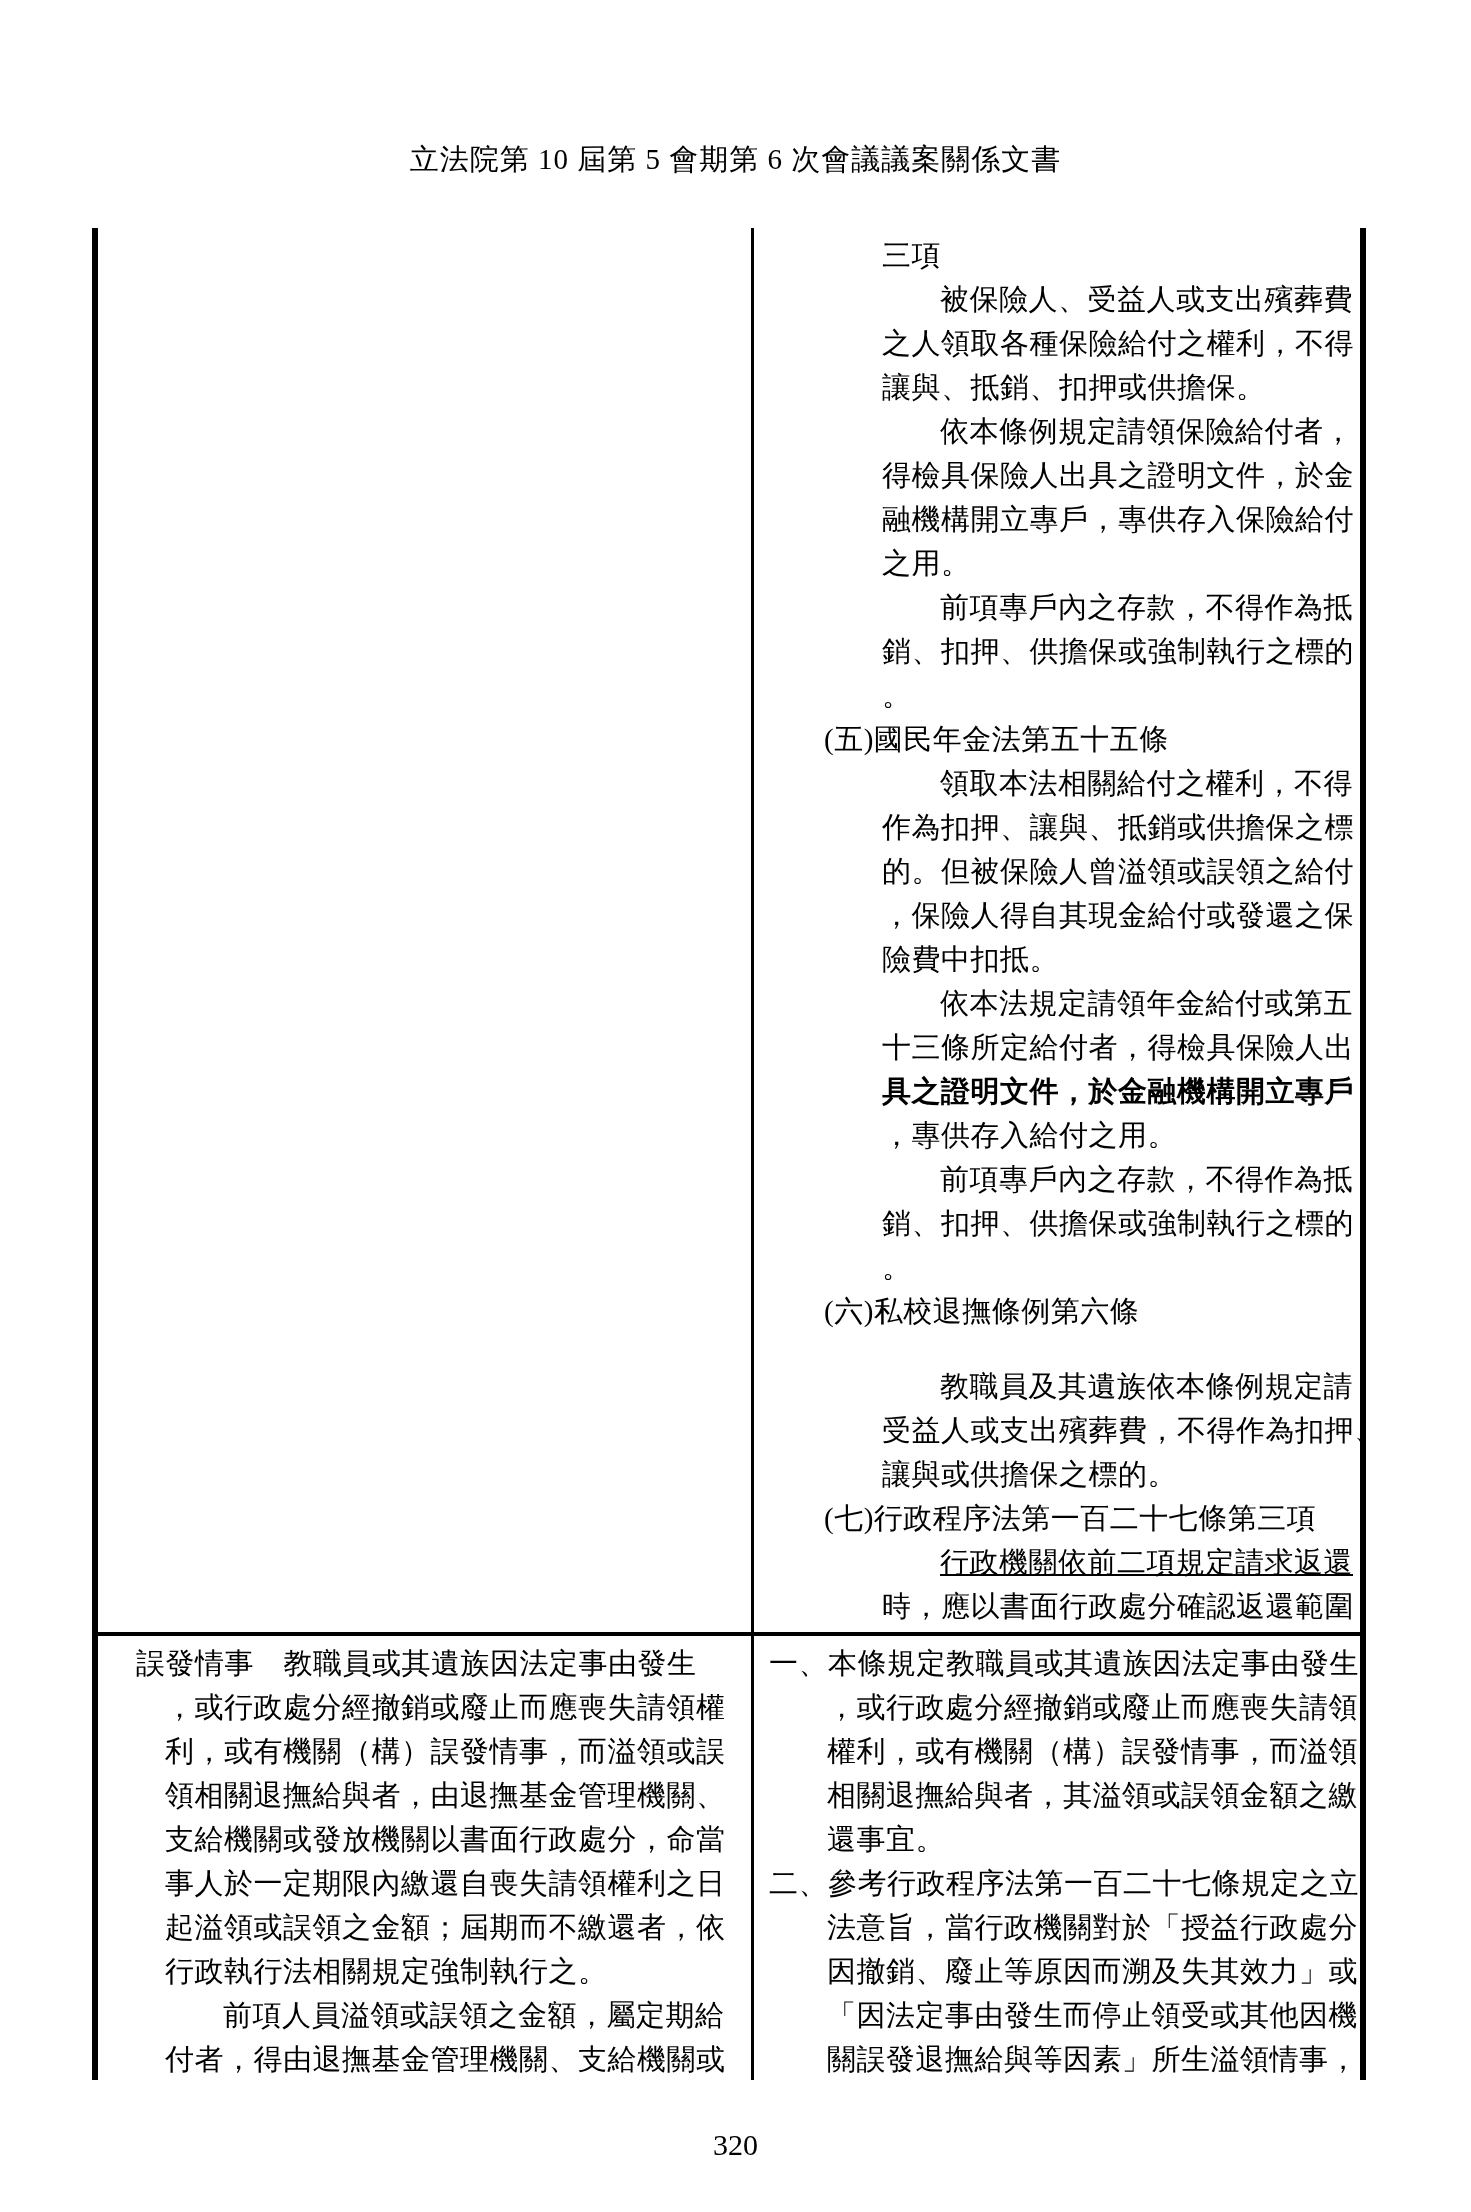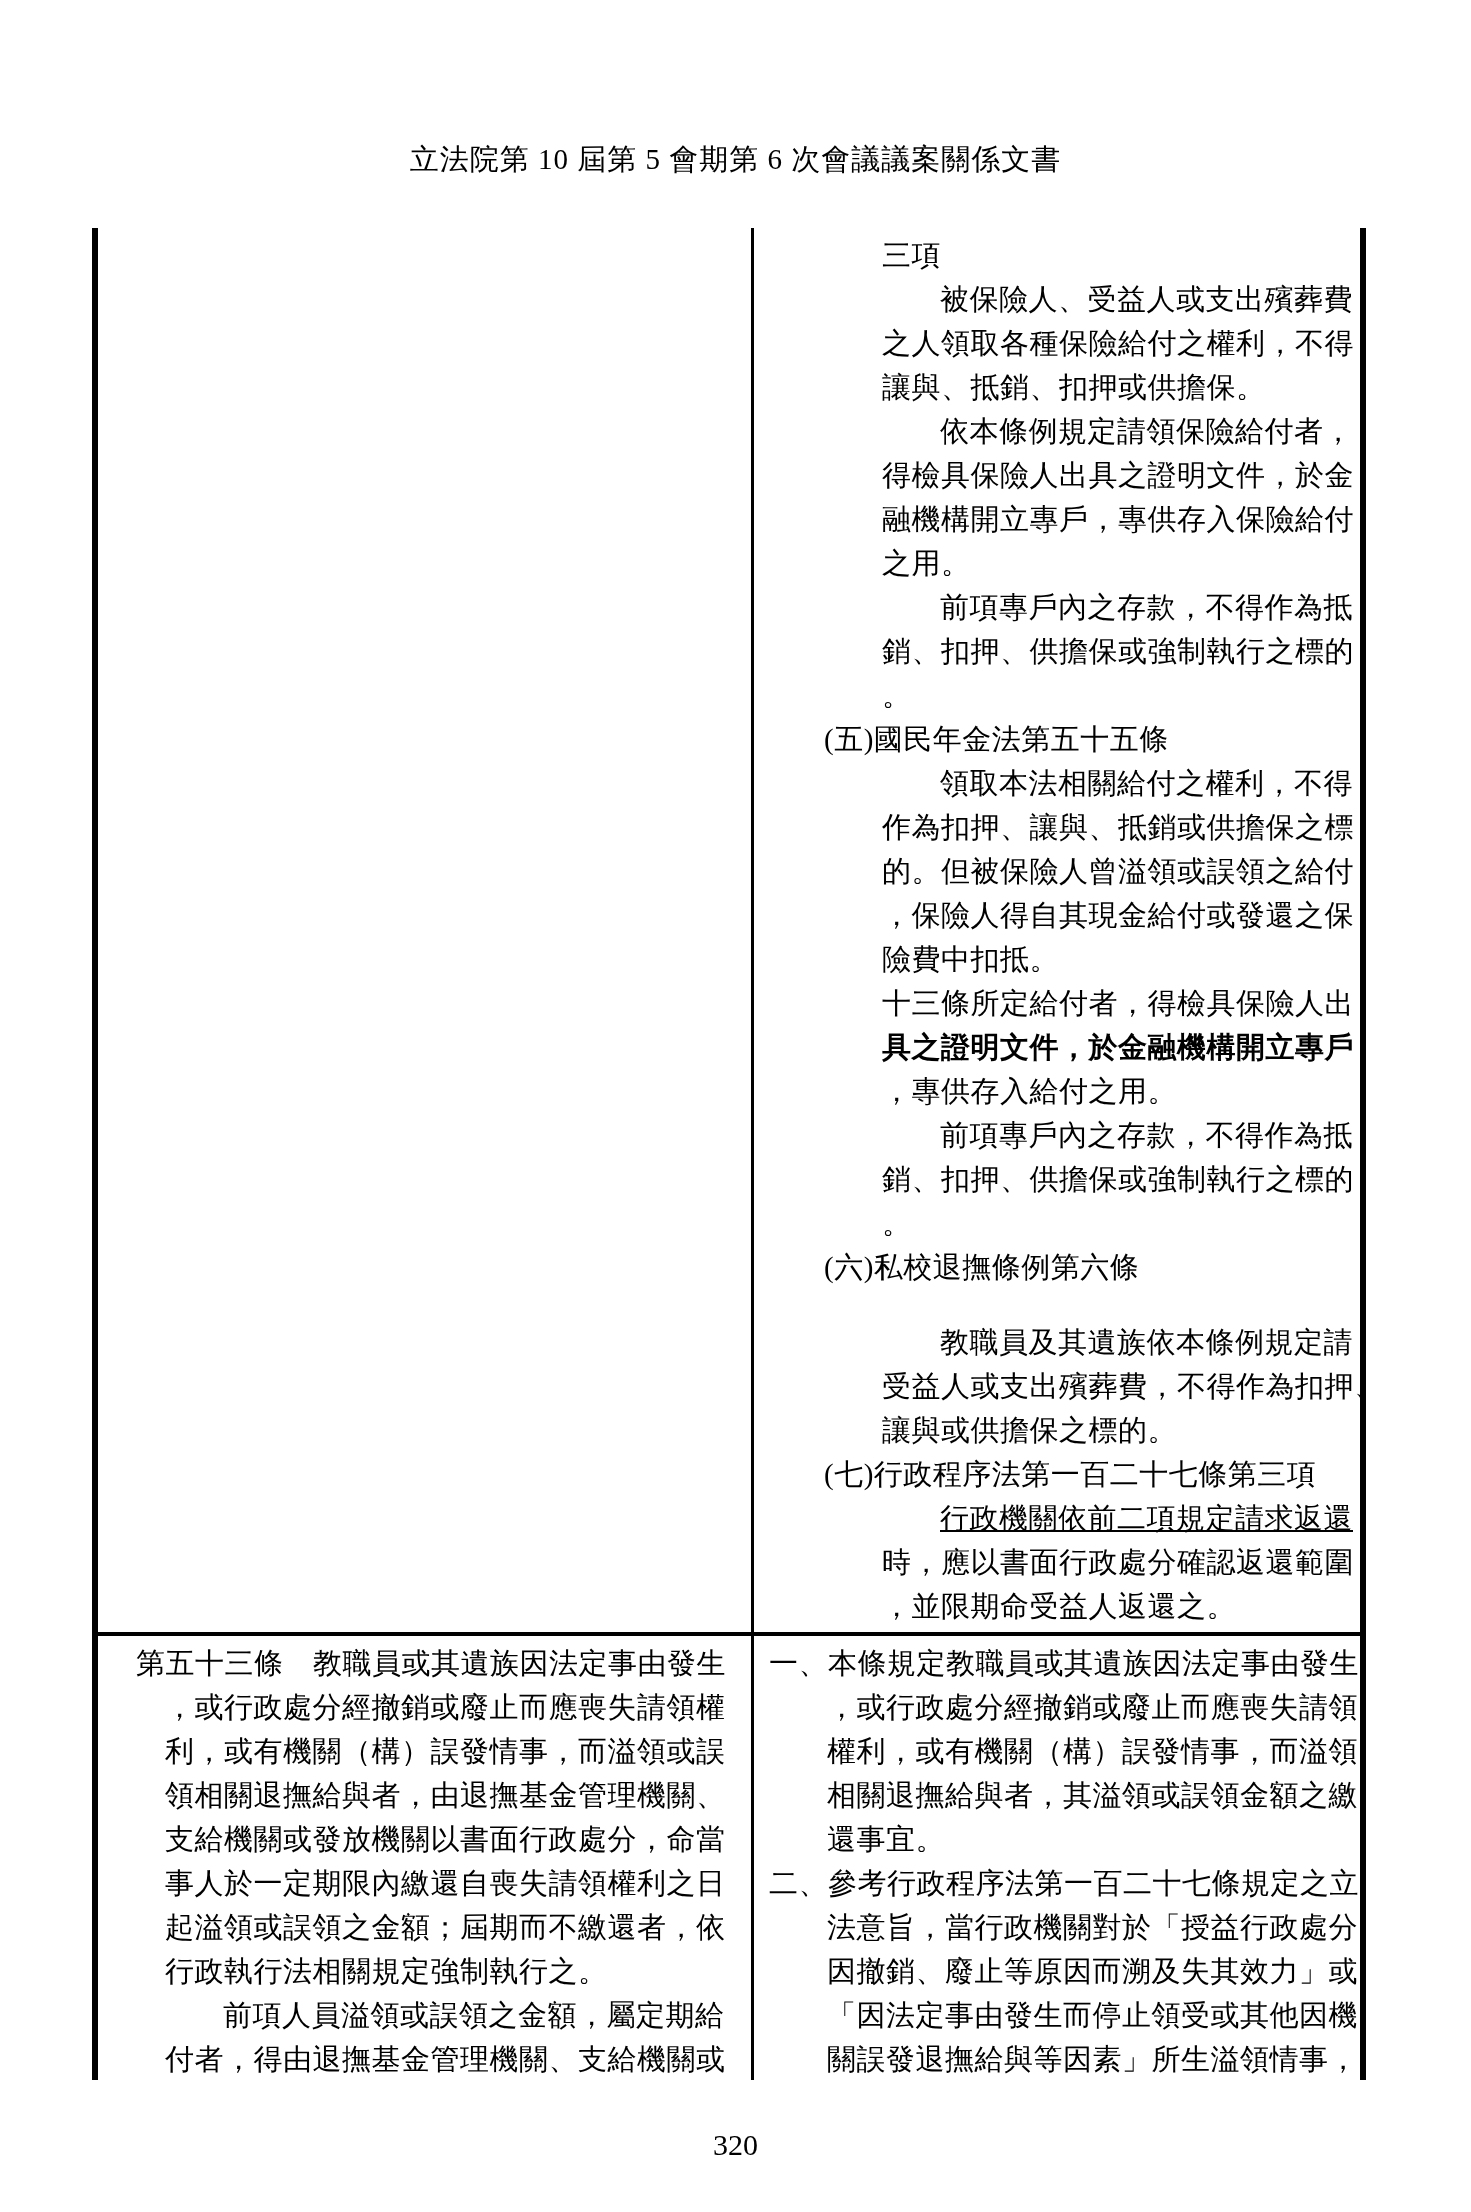--- a/index.html
+++ b/index.html
@@ -106,41 +106,42 @@
             <div class="line" style="padding-left: 2em;">之用。</div>
             <div class="line" style="padding-left: 4em;">前項專戶內之存款，不得作為抵</div>
             <div class="line" style="padding-left: 2em;">銷、扣押、供擔保或強制執行之標的</div>
             <div class="line" style="padding-left: 2em;">。</div>
             <div class="line" style="padding-left: 0em;">(五)國民年金法第五十五條</div>
             <div class="line" style="padding-left: 4em;">領取本法相關給付之權利，不得</div>
             <div class="line" style="padding-left: 2em;">作為扣押、讓與、抵銷或供擔保之標</div>
             <div class="line" style="padding-left: 2em;">的。但被保險人曾溢領或誤領之給付</div>
             <div class="line" style="padding-left: 2em;">，保險人得自其現金給付或發還之保</div>
             <div class="line" style="padding-left: 2em;">險費中扣抵。</div>
+            <div class="line" style="padding-left: 4em;">依本法規定請領年金給付或第五</div>
             <div class="line" style="padding-left: 2em;">十三條所定給付者，得檢具保險人出</div>
             <div class="line" style="padding-left: 2em; font-weight: bold;">具之證明文件，於金融機構開立專戶</div>
             <div class="line" style="padding-left: 2em;">，專供存入給付之用。</div>
             <div class="line" style="padding-left: 4em;">前項專戶內之存款，不得作為抵</div>
             <div class="line" style="padding-left: 2em;">銷、扣押、供擔保或強制執行之標的</div>
             <div class="line" style="padding-left: 2em;">。</div>
             <div class="line" style="padding-left: 0em;">(六)私校退撫條例第六條</div>
             <div class="line" style="padding-left: 4em; margin-top: 31px;">教職員及其遺族依本條例規定請</div>
             <div class="line" style="padding-left: 2em;">受益人或支出殯葬費，不得作為扣押、</div>
             <div class="line" style="padding-left: 2em;">讓與或供擔保之標的。</div>
             <div class="line" style="padding-left: 0em;">(七)行政程序法第一百二十七條第三項</div>
             <div class="line" style="padding-left: 4em; text-decoration: underline;">行政機關依前二項規定請求返還</div>
             <div class="line" style="padding-left: 2em;">時，應以書面行政處分確認返還範圍</div>
             <div class="line" style="padding-left: 2em;">，並限期命受益人返還之。</div>
           </div>
       </div>
     </div>
     <div class="t-row row2">
       <div class="t-cell left r2-left">
         <div class="cell-inner">
-            <div class="line" style="padding-left: 0em;">第五十三條　教職員或其遺族因法定事由發生</div>
+            <div class="line" style="padding-left: 0em;">誤發情事　教職員或其遺族因法定事由發生</div>
             <div class="line" style="padding-left: 1em;">，或行政處分經撤銷或廢止而應喪失請領權</div>
             <div class="line" style="padding-left: 1em;">利，或有機關（構）誤發情事，而溢領或誤</div>
             <div class="line" style="padding-left: 1em;">領相關退撫給與者，由退撫基金管理機關、</div>
             <div class="line" style="padding-left: 1em;">支給機關或發放機關以書面行政處分，命當</div>
             <div class="line" style="padding-left: 1em;">事人於一定期限內繳還自喪失請領權利之日</div>
             <div class="line" style="padding-left: 1em;">起溢領或誤領之金額；屆期而不繳還者，依</div>
             <div class="line" style="padding-left: 1em;">行政執行法相關規定強制執行之。</div>
             <div class="line" style="padding-left: 3em;">前項人員溢領或誤領之金額，屬定期給</div>
             <div class="line" style="padding-left: 1em;">付者，得由退撫基金管理機關、支給機關或</div>
           </div>

